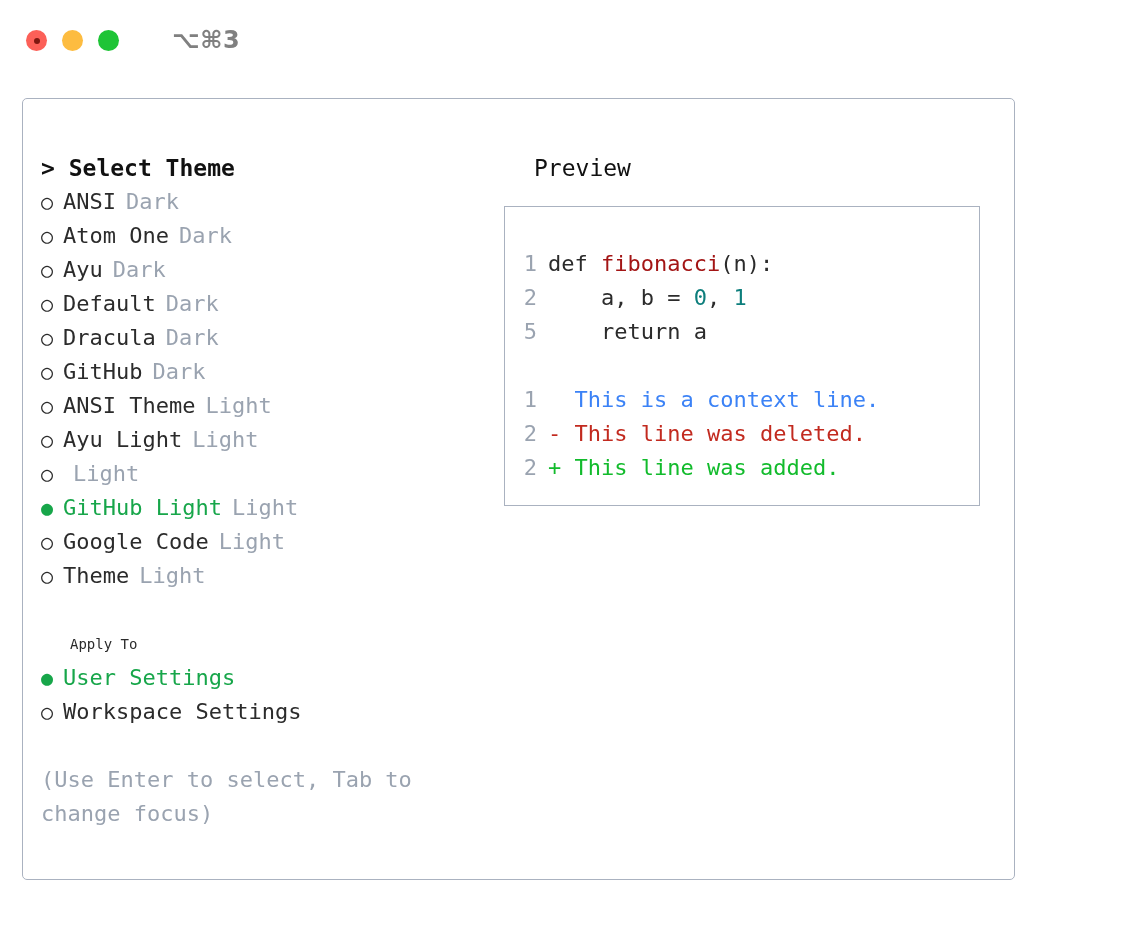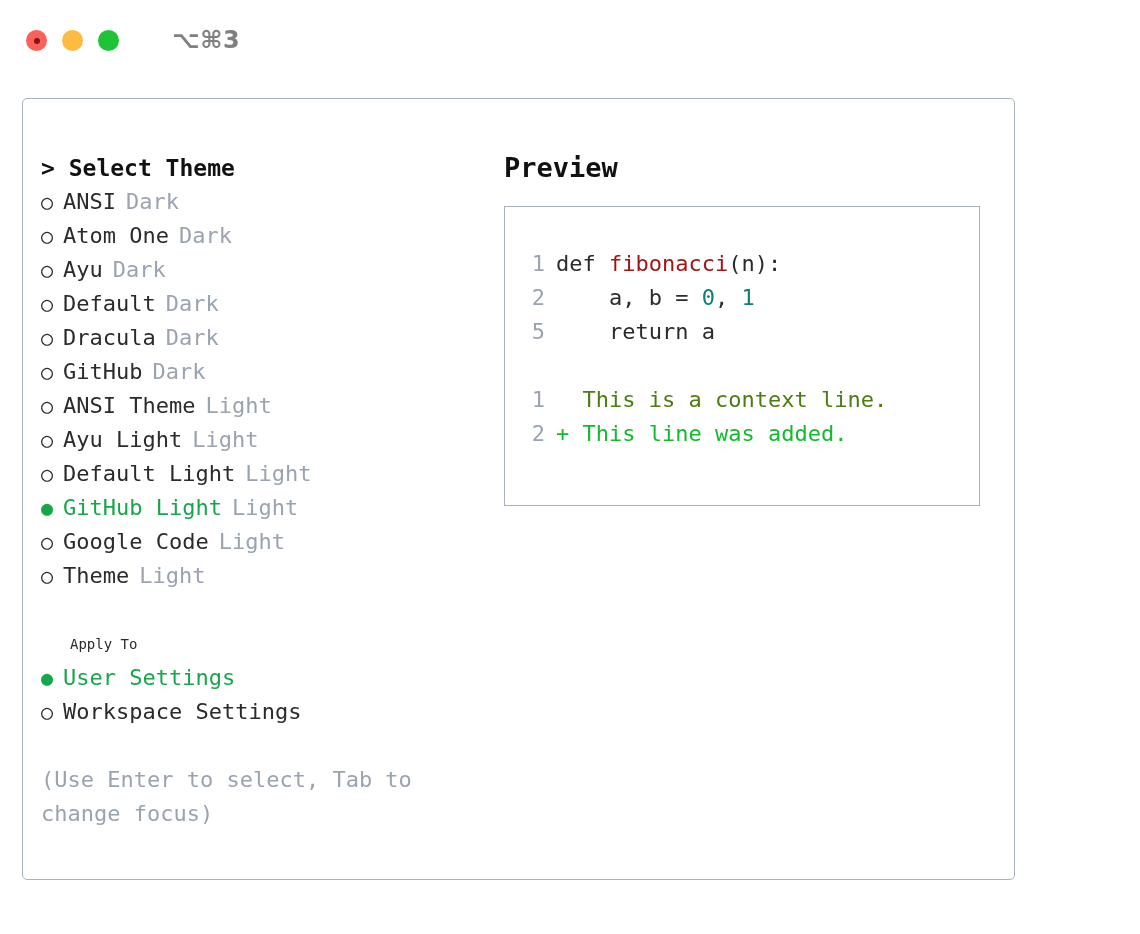--- a/index.html
+++ b/index.html
@@ -142,52 +142,53 @@
   }
 
   
   .right-col {
     position: absolute;
     left: 481px;
     top: 52px;
     width: 480px;
   }
   .preview-heading {
-    font-size: 27px;
-    font-weight: bold;
+    font-size: 23px;
+    font-weight: normal;
     color: #111111;
     line-height: 34px;
+    margin-left: 30px;
   }
   .preview-box {
     margin-top: 21px;
     width: 476px;
     height: 300px;
     border: 1.6px solid #aab2c0;
     box-sizing: border-box;
     background: #ffffff;
-    padding: 40px 0 0 24px;
+    padding: 40px 0 0 16px;
   }
   .code-line {
     font-size: 22px;
     line-height: 34px;
     white-space: pre;
     color: #2b2b2b;
   }
   .lno {
     color: #9aa3b0;
     display: inline-block;
     width: 16px;
     text-align: right;
     margin-right: 11px;
   }
   .tok-fn   { color: #a31515; }
   .tok-num  { color: #0d7e7c; }
   .tok-call { color: #1184c4; }
   .diff-gap { height: 34px; }
-  .diff-ctx { color: #4d7c0f; }
+  .diff-ctx { color: #3b82f6; }
   .diff-del { color: #c22a1f; }
   .diff-add { color: #12bb2c; }
 </style>
 </head>
 <body>
 
 <div class="window">
 
   <div class="titlebar">
     <div class="traffic">
@@ -205,21 +206,21 @@
         <div class="list-heading">&gt; Select Theme</div>
         <div id="theme-items">
             <div class="opt-row"><span class="bullet">○</span><span class="opt-label">ANSI</span><span class="opt-tag">Dark</span></div>
             <div class="opt-row"><span class="bullet">○</span><span class="opt-label">Atom One</span><span class="opt-tag">Dark</span></div>
             <div class="opt-row"><span class="bullet">○</span><span class="opt-label">Ayu</span><span class="opt-tag">Dark</span></div>
             <div class="opt-row"><span class="bullet">○</span><span class="opt-label">Default</span><span class="opt-tag">Dark</span></div>
             <div class="opt-row"><span class="bullet">○</span><span class="opt-label">Dracula</span><span class="opt-tag">Dark</span></div>
             <div class="opt-row"><span class="bullet">○</span><span class="opt-label">GitHub</span><span class="opt-tag">Dark</span></div>
             <div class="opt-row"><span class="bullet">○</span><span class="opt-label">ANSI Theme</span><span class="opt-tag">Light</span></div>
             <div class="opt-row"><span class="bullet">○</span><span class="opt-label">Ayu Light</span><span class="opt-tag">Light</span></div>
-            <div class="opt-row"><span class="bullet">○</span><span class="opt-label">Default Light</span><span class="opt-tag">Light</span></div>
+            <div class="opt-row"><span class="bullet">○</span><span class="opt-tag">Light</span></div>
             <div class="opt-row selected"><span class="bullet sel">●</span><span class="opt-label">GitHub Light</span><span class="opt-tag">Light</span></div>
             <div class="opt-row"><span class="bullet">○</span><span class="opt-label">Google Code</span><span class="opt-tag">Light</span></div>
             <div class="opt-row"><span class="bullet">○</span><span class="opt-label">Theme</span><span class="opt-tag">Light</span></div>
           </div>
 
         <div class="spacer-row"></div>
 
         <div class="section-label">Apply To</div>
         <div id="apply-items">
             <div class="opt-row selected"><span class="bullet sel">●</span><span class="opt-label">User Settings</span></div>
@@ -233,20 +234,21 @@
         <div class="preview-heading">Preview</div>
         <div class="preview-box">
           <div id="code-block">
               <div class="code-line"><span class="lno">1</span><span>def </span><span class="tok-fn">fibonacci</span><span>(n):</span></div>
               <div class="code-line"><span class="lno">2</span><span>    a, b = </span><span class="tok-num">0</span><span>, </span><span class="tok-num">1</span></div>
               <div class="code-line"><span class="lno">5</span><span>    return a</span></div>
             </div>
           <div class="diff-gap"></div>
           <div id="diff-block">
               <div class="code-line"><span class="lno">1</span><span class="diff-ctx">  </span><span class="diff-ctx">This is a context line.</span></div>
+              <div class="code-line"><span class="lno">2</span><span class="diff-del">- </span><span class="diff-del">This line was deleted.</span></div>
               <div class="code-line"><span class="lno">2</span><span class="diff-add">+ </span><span class="diff-add">This line was added.</span></div>
             </div>
         </div>
       </div>
 
     </div>
   </div>
 </div>
 
 </body></html>

